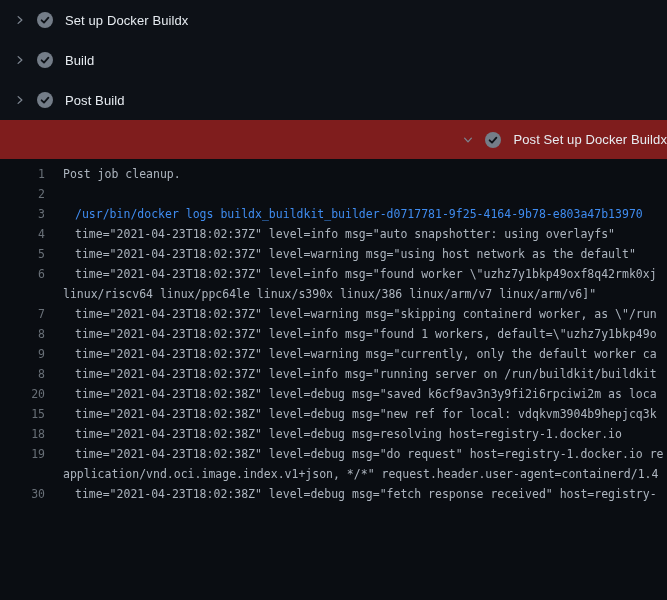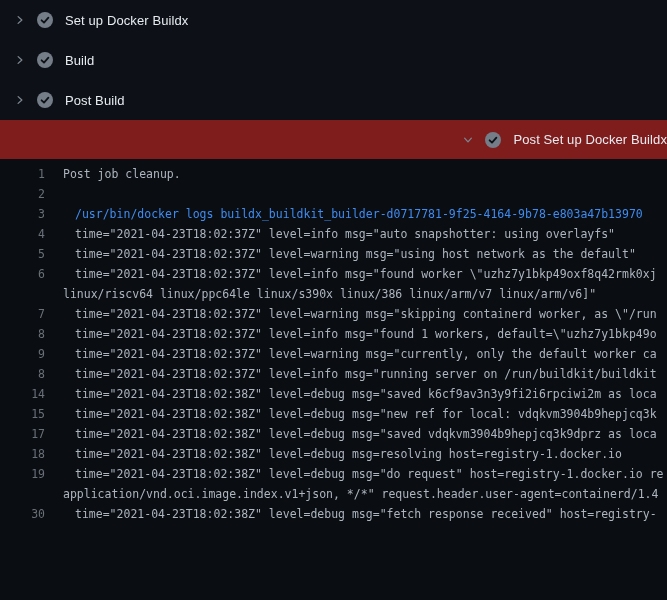--- a/index.html
+++ b/index.html
@@ -167,34 +167,30 @@
 
   <div class="lrow i1 plain">
     <span class="lnum">8</span>
     <span class="ltext">time="2021-04-23T18:02:37Z" level=info msg="running server on /run/buildkit/buildkit</span>
   </div>
 
 
 
 
   <div class="lrow i1 plain">
-    <span class="lnum">14</span>
+    <span class="lnum">20</span>
     <span class="ltext">time="2021-04-23T18:02:38Z" level=debug msg="saved k6cf9av3n3y9fi2i6rpciwi2m as loca</span>
   </div>
 
   <div class="lrow i1 plain">
     <span class="lnum">15</span>
     <span class="ltext">time="2021-04-23T18:02:38Z" level=debug msg="new ref for local: vdqkvm3904b9hepjcq3k</span>
   </div>
 
 
-  <div class="lrow i1 plain">
-    <span class="lnum">17</span>
-    <span class="ltext">time="2021-04-23T18:02:38Z" level=debug msg="saved vdqkvm3904b9hepjcq3k9dprz as loca</span>
-  </div>
 
   <div class="lrow i1 plain">
     <span class="lnum">18</span>
     <span class="ltext">time="2021-04-23T18:02:38Z" level=debug msg=resolving host=registry-1.docker.io</span>
   </div>
 
   <div class="lrow i1 plain">
     <span class="lnum">19</span>
     <span class="ltext">time="2021-04-23T18:02:38Z" level=debug msg="do request" host=registry-1.docker.io re</span>
   </div>

